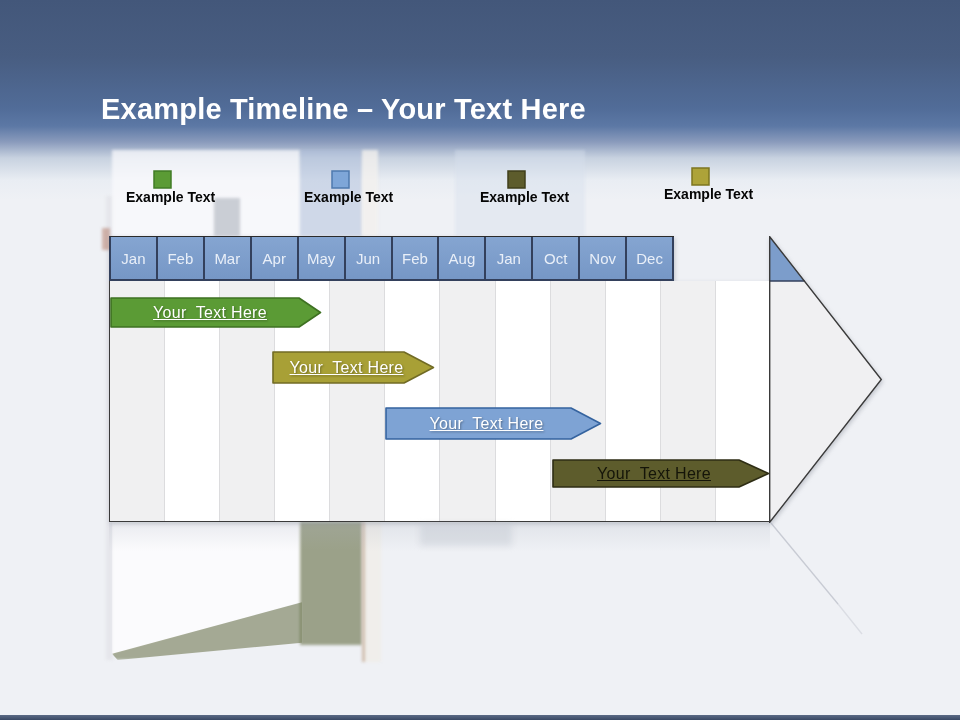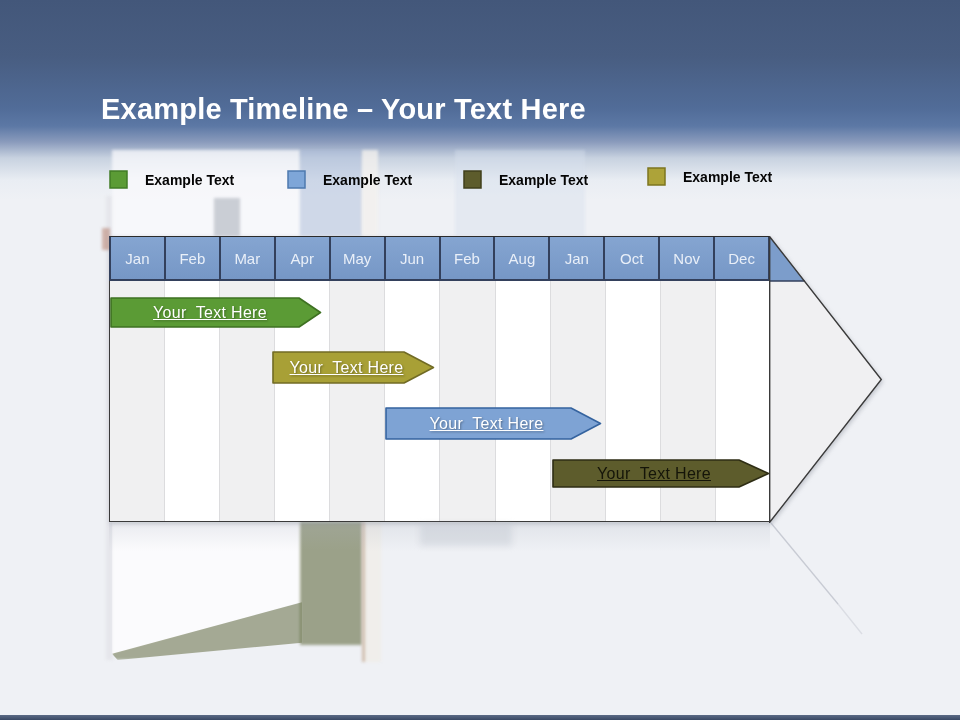--- a/index.html
+++ b/index.html
@@ -24,30 +24,30 @@
   .wm-smudge{left:214px;top:198px;width:26px;height:38px;background:rgba(100,110,125,0.3);}
   .wm-hinge{left:102px;top:228px;width:8px;height:22px;background:rgba(160,85,60,0.4);}
   .wm-door-bottom{left:112px;top:522px;width:190px;height:138px;background:rgba(252,252,253,0.92);
     clip-path:polygon(0 0,100% 0,100% 58%,0 96%);}
   .wm-grass-low{left:300px;top:522px;width:62px;height:123px;background:#49531F;opacity:0.5;}
   .wm-grass-wedge{left:112px;top:598px;width:190px;height:62px;background:#49531F;opacity:0.45;
     clip-path:polygon(0 90%,100% 7%,100% 72%,3% 100%);}
   .wm-frame-low{left:362px;top:522px;width:16px;height:140px;background:rgba(240,237,233,0.85);
     border-left:3px solid rgba(150,100,60,0.35);}
   
-  .legend-item{position:absolute;top:170px;display:flex;align-items:center;}
+  .legend-item{position:absolute;top:170px;display:flex;align-items:center;flex-direction:column;}
   .legend-item svg{display:block;}
   .legend-label{margin-left:17px;font-size:14px;font-weight:bold;color:#050505;}
   .lg-i0{left:109px;} .lg-i1{left:287px;} .lg-i2{left:463px;} .lg-i3{left:647px;top:167px;}
   .lgsq{stroke-width:1.5;}
   .lgsq0{stroke:#417C26;} .lgsq1{stroke:#4E79AE;} .lgsq2{stroke:#403F1B;} .lgsq3{stroke:#7D761F;}
   
   .chart{position:absolute;left:109px;top:236px;width:776px;height:288px;
          filter:drop-shadow(1px 2px 2px rgba(110,115,130,0.35));}
-  .months{position:absolute;left:0;top:0;width:661px;height:45px;box-sizing:border-box;
+  .months{position:absolute;left:0;top:0;width:565px;height:45px;box-sizing:border-box;
     display:flex;border-left:2px solid #33405C;border-top:1px solid #2B2B2B;
     border-bottom:2px solid #33405C;
     background:linear-gradient(180deg,#85A5D1,#7697C6);}
   .m-cell{flex:1;border-right:2px solid #33405C;display:flex;align-items:center;justify-content:center;
     color:#E9EFF8;font-size:15px;}
   .grid{position:absolute;left:0;top:45px;width:661px;height:241px;box-sizing:border-box;display:flex;
     border-left:1px solid #3A3A3A;border-bottom:1px solid #3A3A3A;background:#FFFFFF;}
   .col{flex:1;border-right:1px solid #DCDCDE;}
   .col:nth-child(odd){background:#F0F0F1;}
   .col:last-child{border-right:none;}

